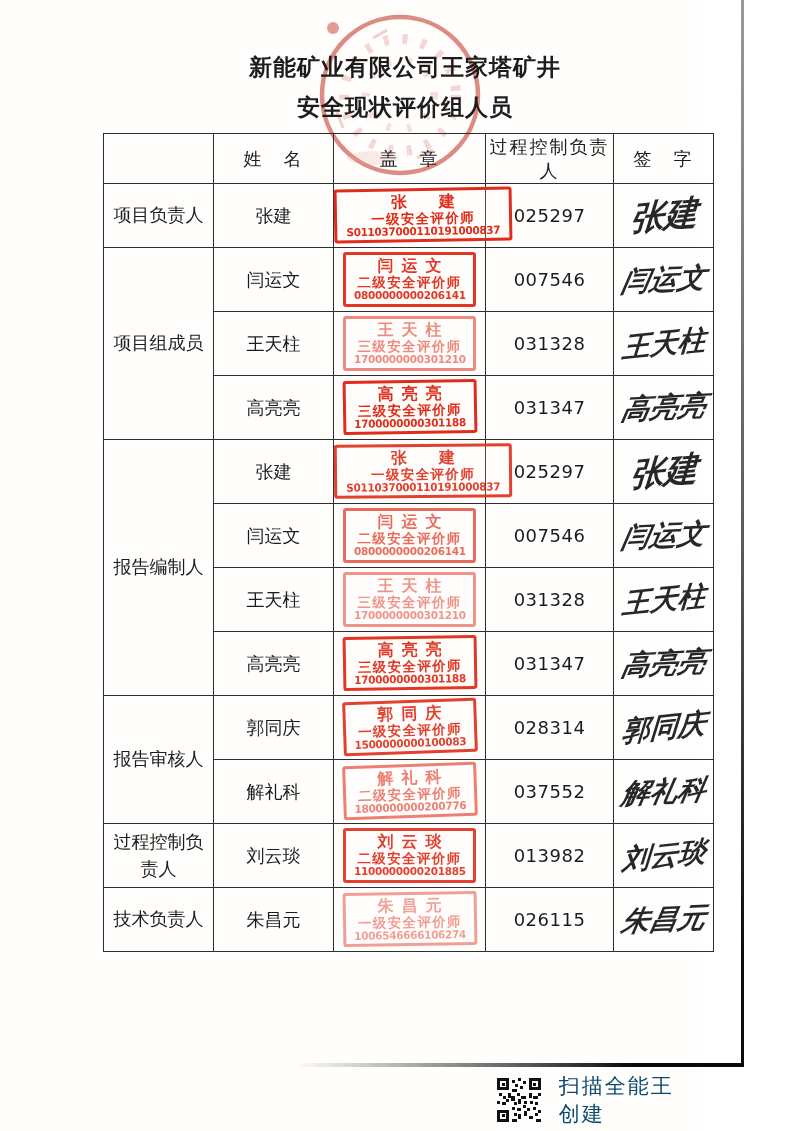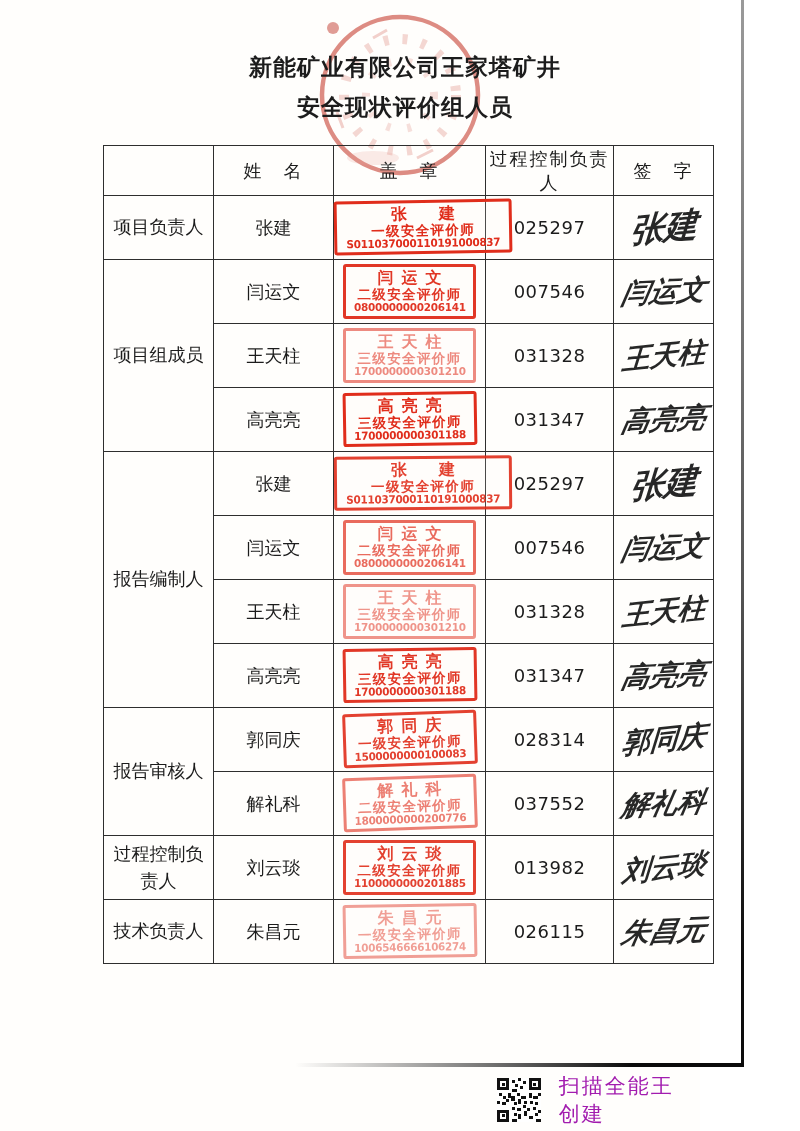--- a/index.html
+++ b/index.html
@@ -12,21 +12,21 @@
     background:linear-gradient(to bottom,#9a9a9a,#555 55%,#0c0c0c 90%); }
   .scan-edge-bottom { position:absolute; left:295px; top:1063px; width:449px; height:4px;
     background:linear-gradient(to right,rgba(0,0,0,0),rgba(20,20,20,.55) 40%,#0a0a0a 75%); }
 
   
   .seal { position:absolute; left:313px; top:8px; width:174px; height:174px; opacity:.62; z-index:1; }
 
   .doc-title { position:absolute; left:95px; top:48px; width:620px; text-align:center;
     font-size:23px; font-weight:700; line-height:40px; letter-spacing:1px; z-index:2; }
 
-  table.roster { position:absolute; left:103px; top:145px; width:610px;
+  table.roster { position:absolute; left:103px; top:133px; width:610px;
     border-collapse:collapse; table-layout:fixed; z-index:2; }
   .roster th, .roster td { border:1.4px solid #2e2e2e; text-align:center;
     vertical-align:middle; overflow:visible; }
   .roster th { height:50px; font-size:18px; font-weight:400; letter-spacing:2px; }
   .roster td { height:64px; font-size:18px; }
   .col-role { width:110px; } .col-name { width:120px; } .col-stamp { width:152px; }
   .col-reg { width:128px; } .col-sig { width:100px; }
   .role-cell { padding:0 6px; line-height:1.5; }
   .reg-cell { font-family:"DejaVu Sans","Liberation Sans",sans-serif; font-size:15px; letter-spacing:.5px; }
 
@@ -40,21 +40,21 @@
     font-family:"DejaVu Sans",sans-serif; letter-spacing:-.3px; white-space:nowrap; transform:scaleX(.95); }
 
   
   .sig { display:inline-block; font-family:"DejaVu Serif",serif; font-style:italic; font-weight:700;
     color:#151515; white-space:nowrap; transform:rotate(-6deg) skewX(-10deg); opacity:.92; }
   tr:nth-child(even) .sig { transform:rotate(-3deg) skewX(-14deg); }
 
   
   .camscanner { position:absolute; left:497px; top:1072px; display:flex; align-items:center; z-index:2; }
   .qr { width:52px; height:52px; }
-  .cam-label { margin-left:18px; font-size:21px; letter-spacing:2px; color:#a21caf; }
+  .cam-label { margin-left:18px; font-size:21px; letter-spacing:2px; color:#0c4a6e; }
 </style>
 </head>
 <body>
 
 <div class="page">
 
   <svg class="seal" viewBox="0 0 174 174">
     <circle cx="87" cy="87" r="78" fill="none" stroke="#c9473a" stroke-width="4.5"></circle>
     <circle cx="87" cy="87" r="56" fill="none" stroke="#cf5a4c" stroke-width="10" stroke-dasharray="5 14" opacity="0.38"></circle>
     <circle cx="87" cy="87" r="34" fill="none" stroke="#cf5a4c" stroke-width="8" stroke-dasharray="4 17" opacity="0.3"></circle>

